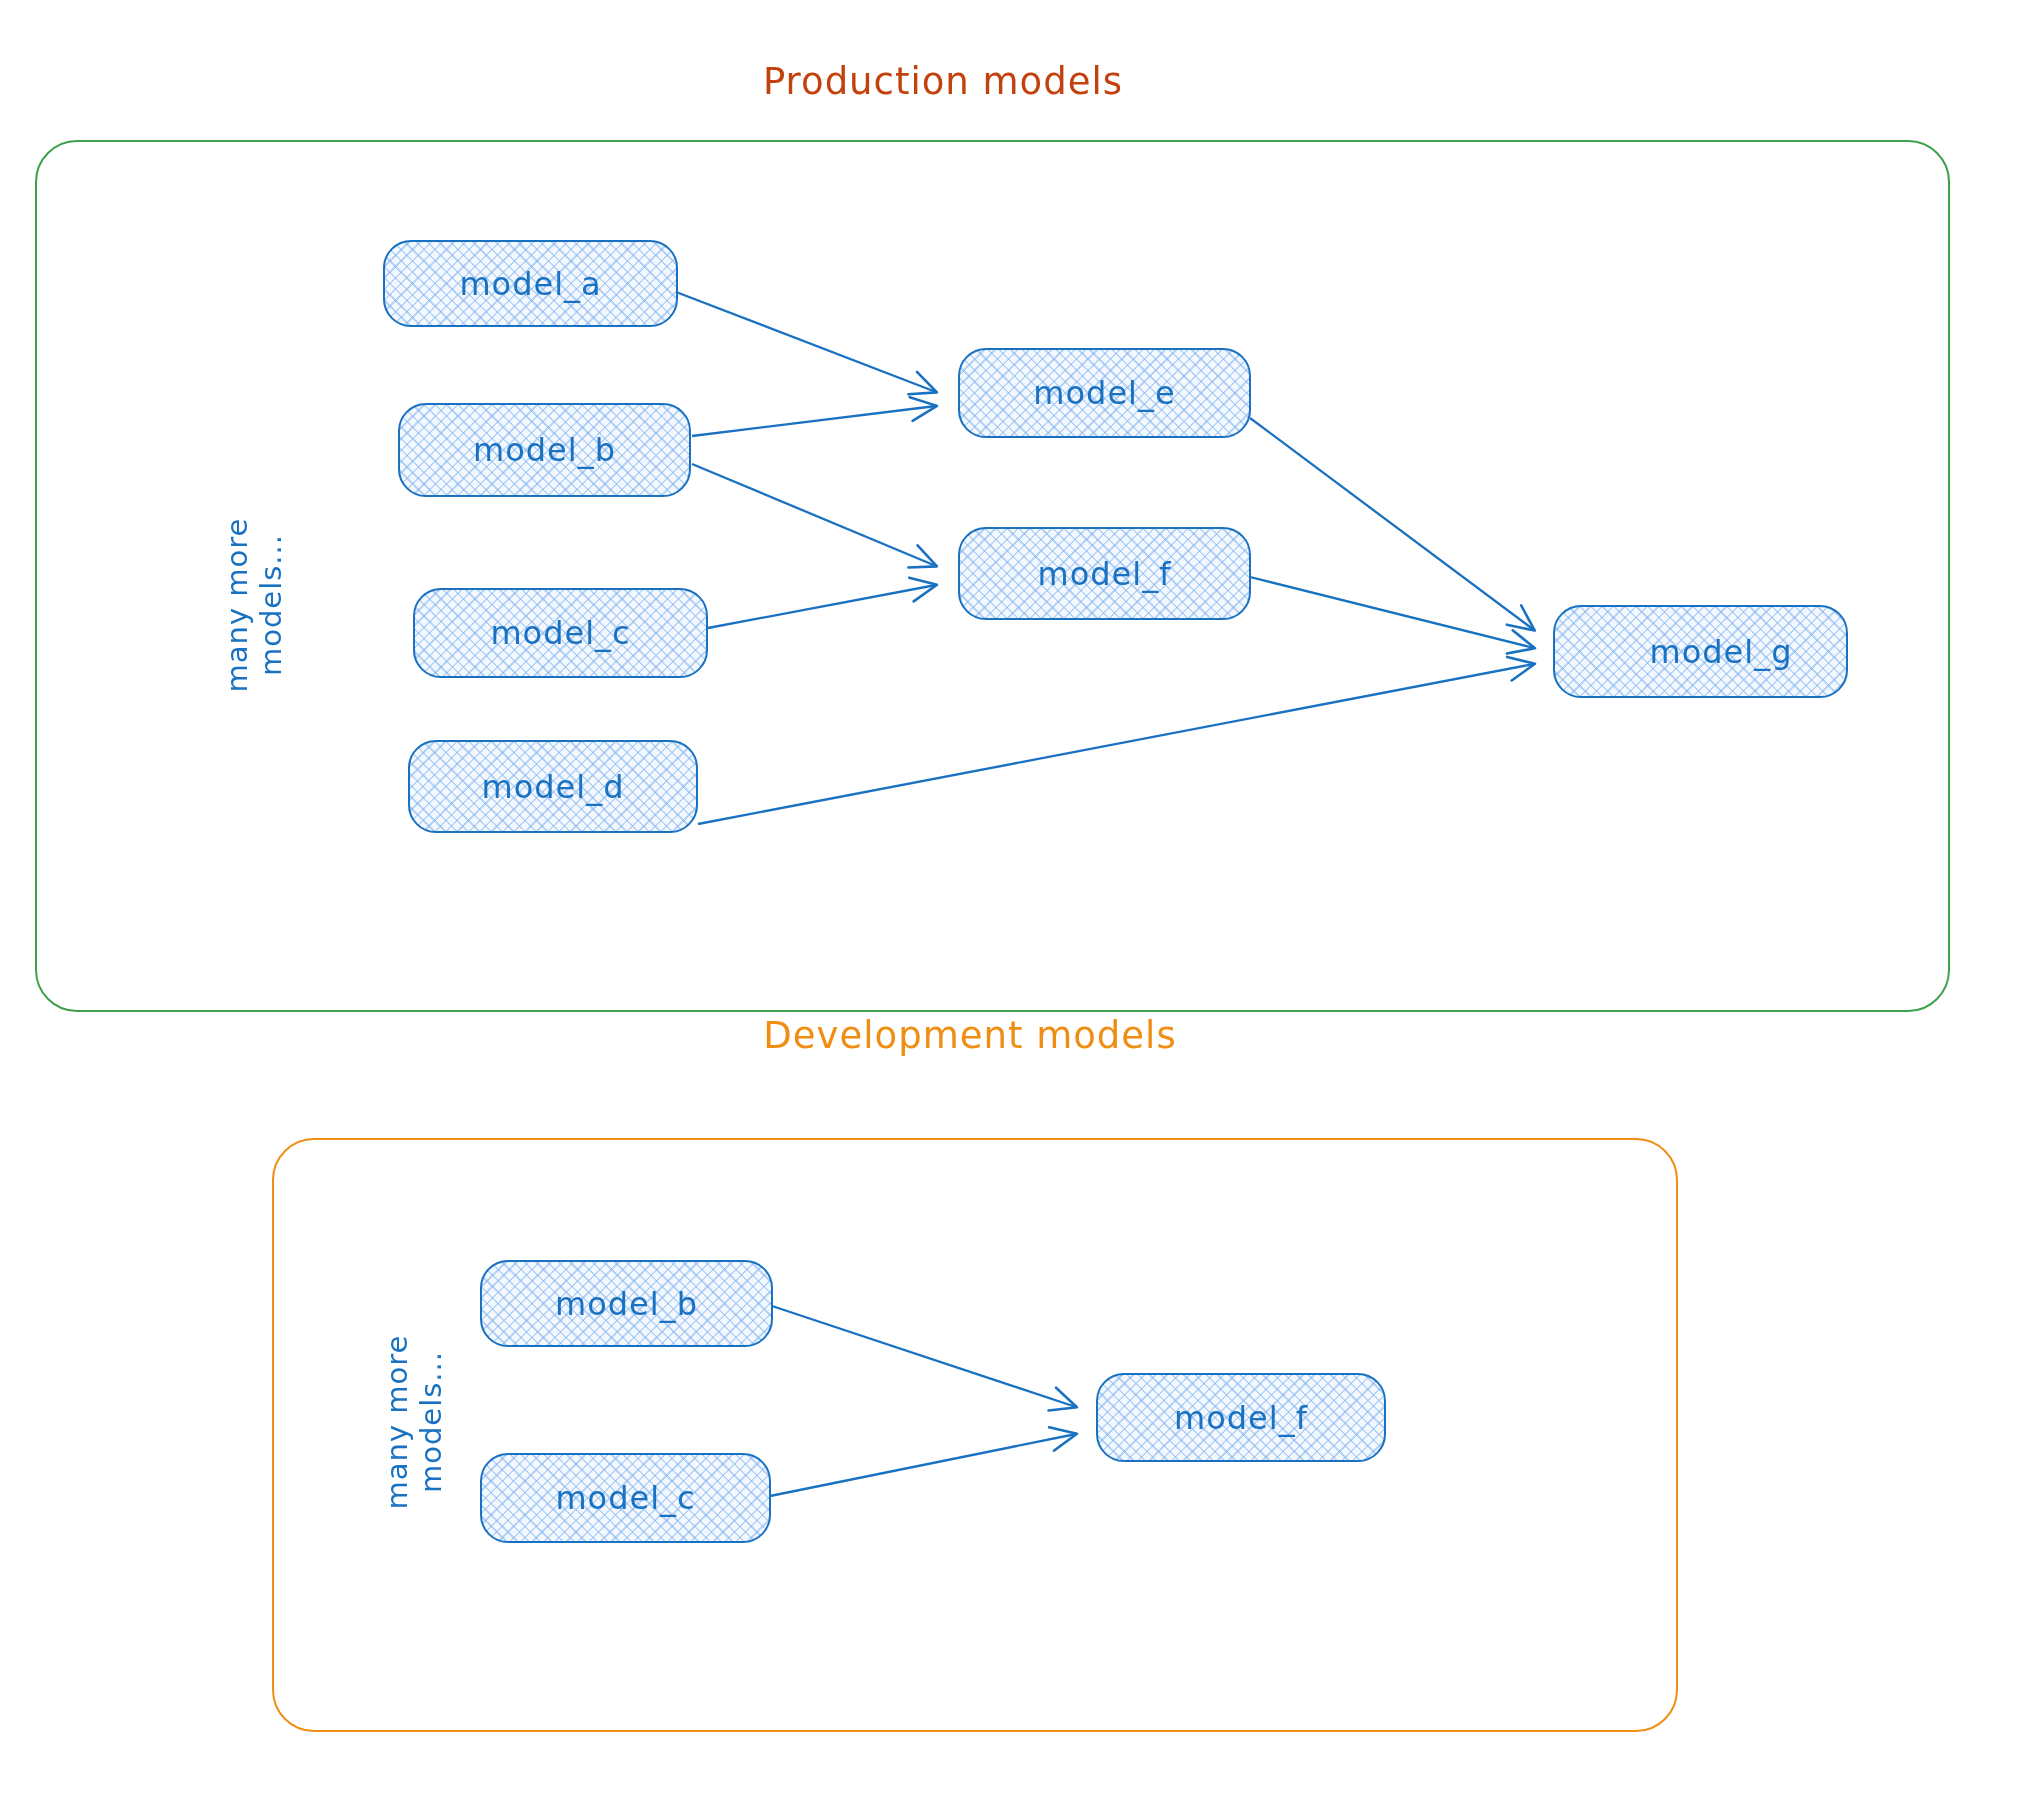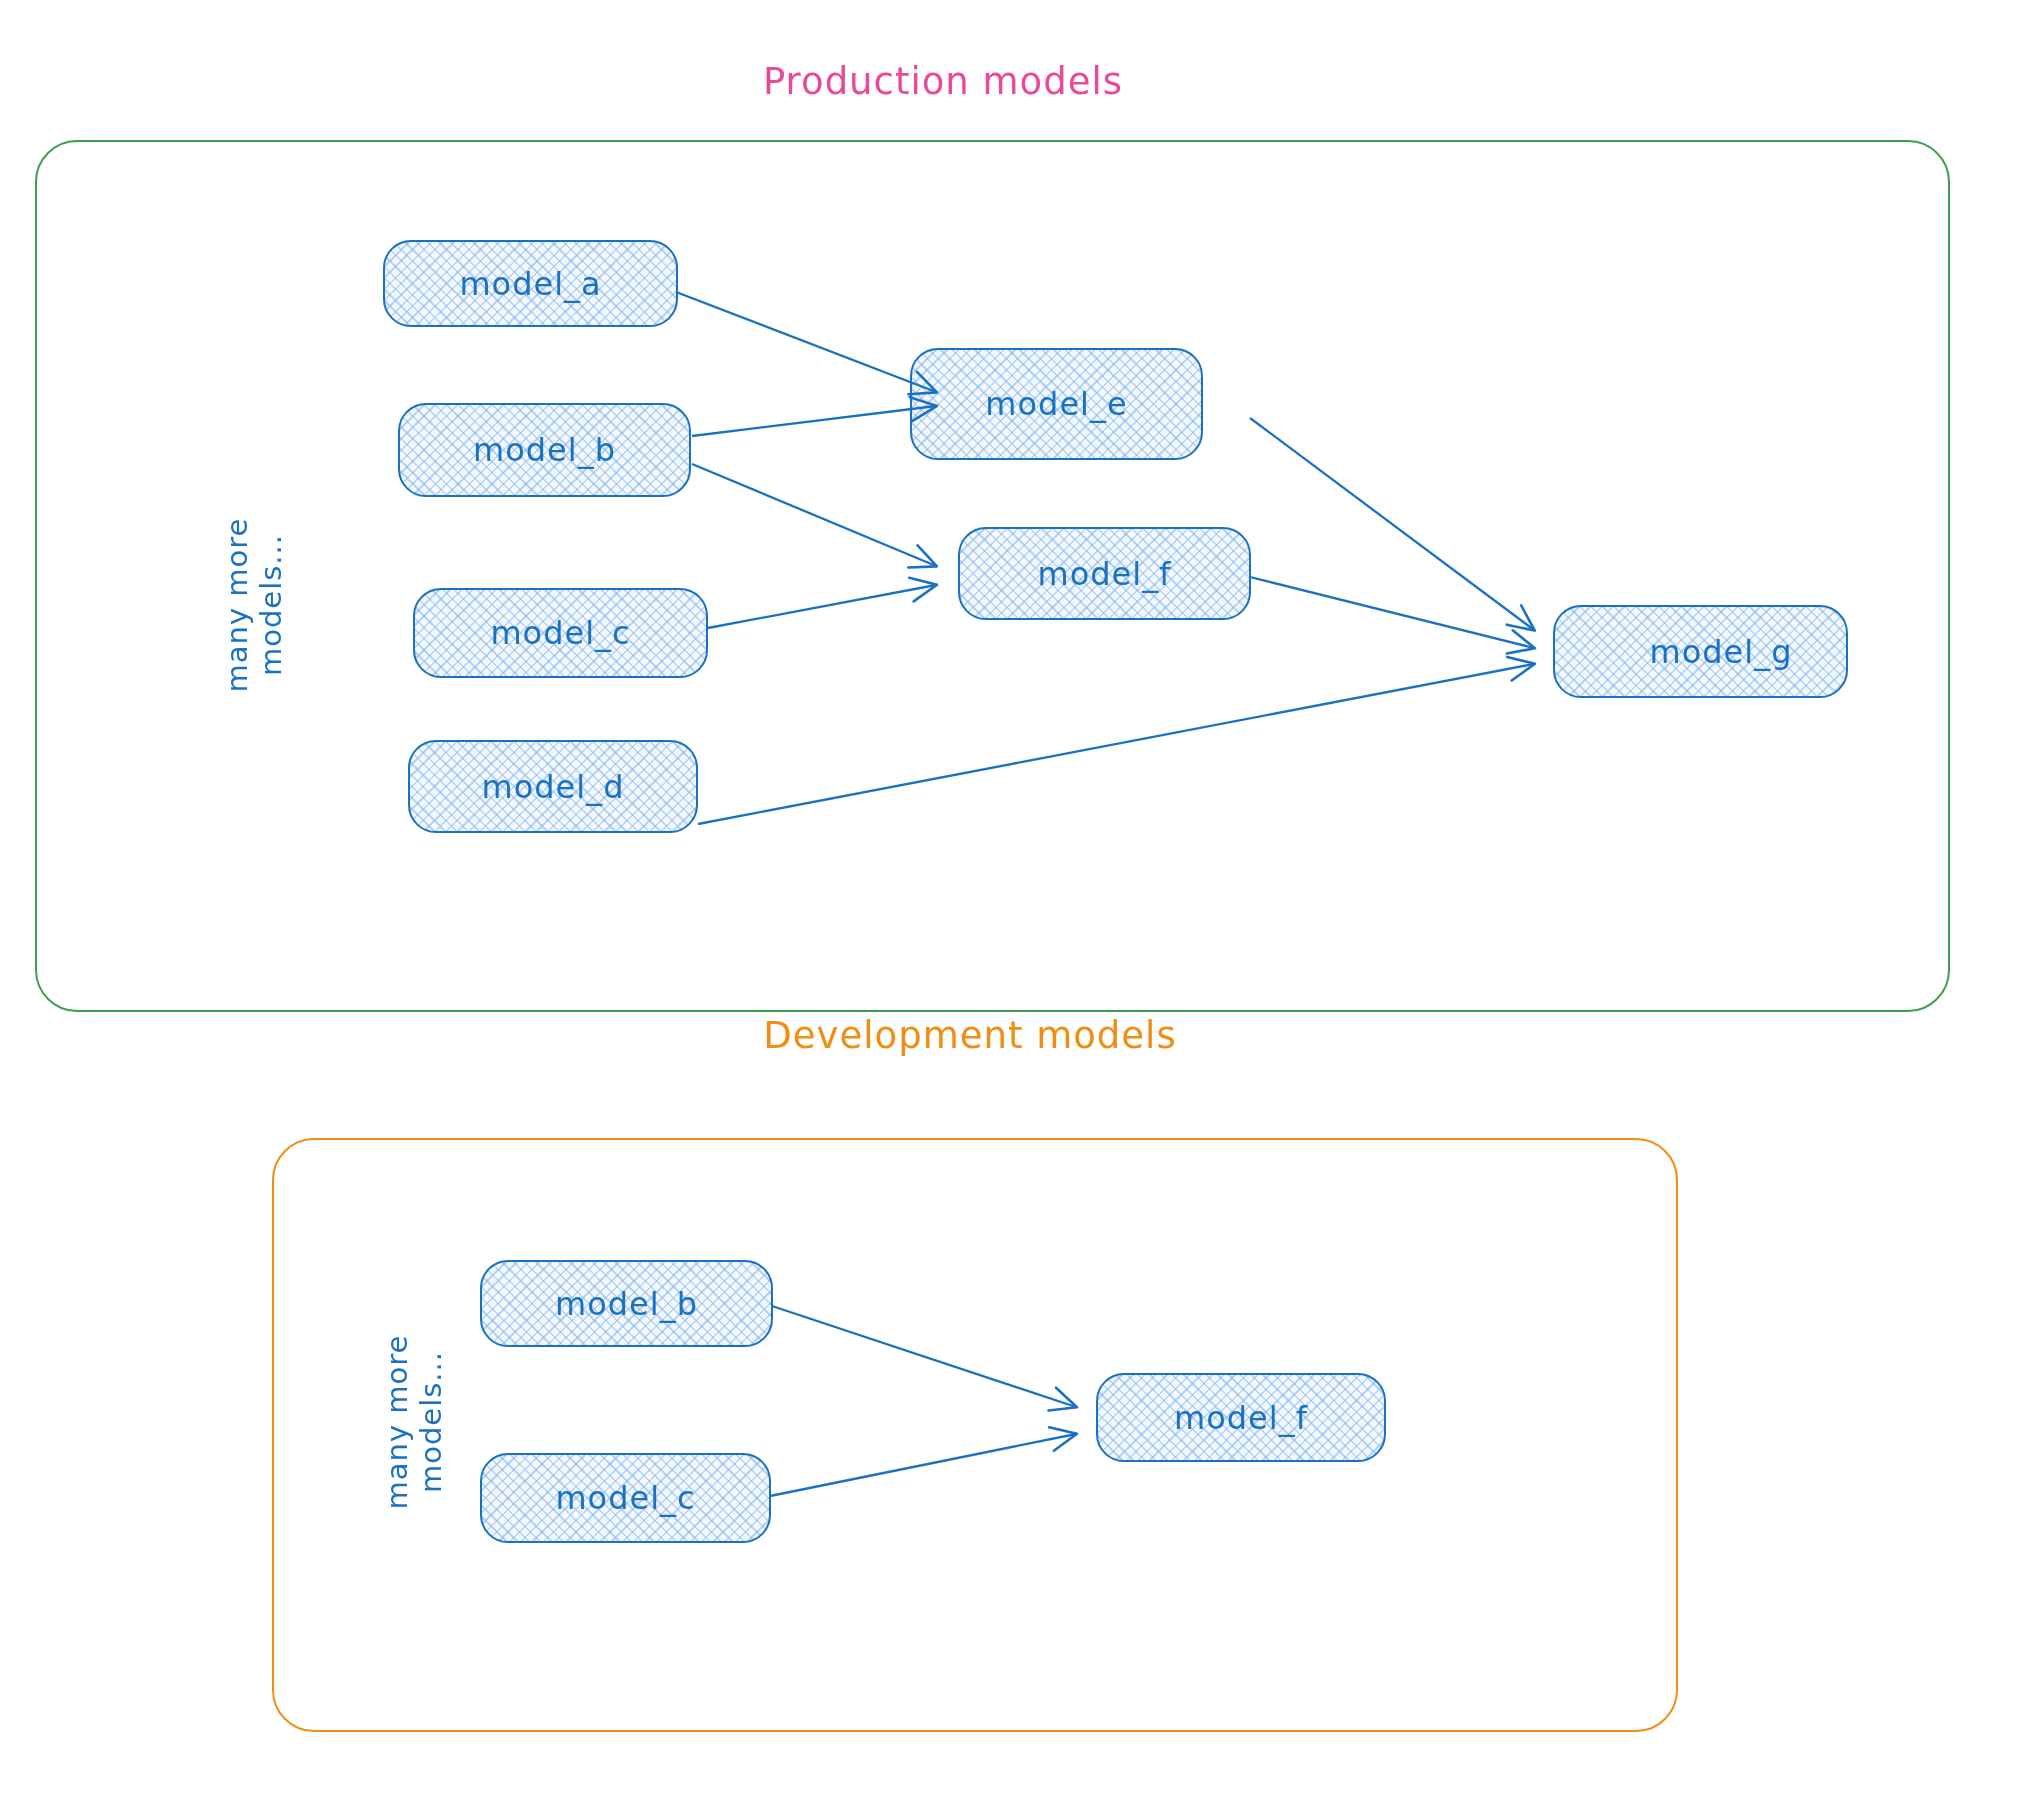--- a/index.html
+++ b/index.html
@@ -4,21 +4,21 @@
 <style>
   html,body{margin:0;padding:0;background:#ffffff;}
   body{font-family:"DejaVu Sans", sans-serif;}
   .canvas{position:relative;width:2024px;height:1818px;background:#ffffff;overflow:hidden;}
 
   .frame{position:absolute;border:2.5px solid;border-radius:42px;background:transparent;}
   .frame.green{border-color:#3da04b;}
   .frame.orange{border-color:#ef8e12;}
 
   .section-title{position:absolute;text-align:center;font-size:37px;letter-spacing:1px;font-weight:500;}
-  .section-title.green{color:#ec4899;}
+  .section-title.green{color:#c2410c;}
   .section-title.orange{color:#ef8e12;}
 
   .side-label{position:absolute;width:320px;height:40px;color:#1971c2;font-size:29px;
     letter-spacing:1px;text-align:center;transform:rotate(-90deg);transform-origin:center;font-weight:500;}
 
   .node{position:absolute;border:2.4px solid #1971c2;border-radius:28px;
     display:flex;align-items:center;justify-content:center;
     background:
       repeating-linear-gradient(45deg, rgba(125,176,238,.5) 0, rgba(125,176,238,.5) 1.7px, transparent 1.7px, transparent 8px),
       repeating-linear-gradient(135deg, rgba(125,176,238,.5) 0, rgba(125,176,238,.5) 1.7px, transparent 1.7px, transparent 8px),
@@ -49,21 +49,21 @@
   </div>
 
   <div class="node" style="left:405px;top:588px;width:295px;height:90px;">
     <span class="node-label">model_c</span>
   </div>
 
   <div class="node" style="left:400px;top:740px;width:290px;height:93px;">
     <span class="node-label">model_d</span>
   </div>
 
-  <div class="node" style="left:902px;top:348px;width:293px;height:112px;text-align:right;">
+  <div class="node" style="left:950px;top:348px;width:293px;height:90px;text-align:right;">
     <span class="node-label">model_e</span>
   </div>
 
   <div class="node" style="left:950px;top:527px;width:293px;height:93px;">
     <span class="node-label">model_f</span>
   </div>
 
   <div class="node" style="left:1545px;top:605px;width:295px;height:93px;padding-left:41px;">
     <span class="node-label">model_g</span>
   </div>

